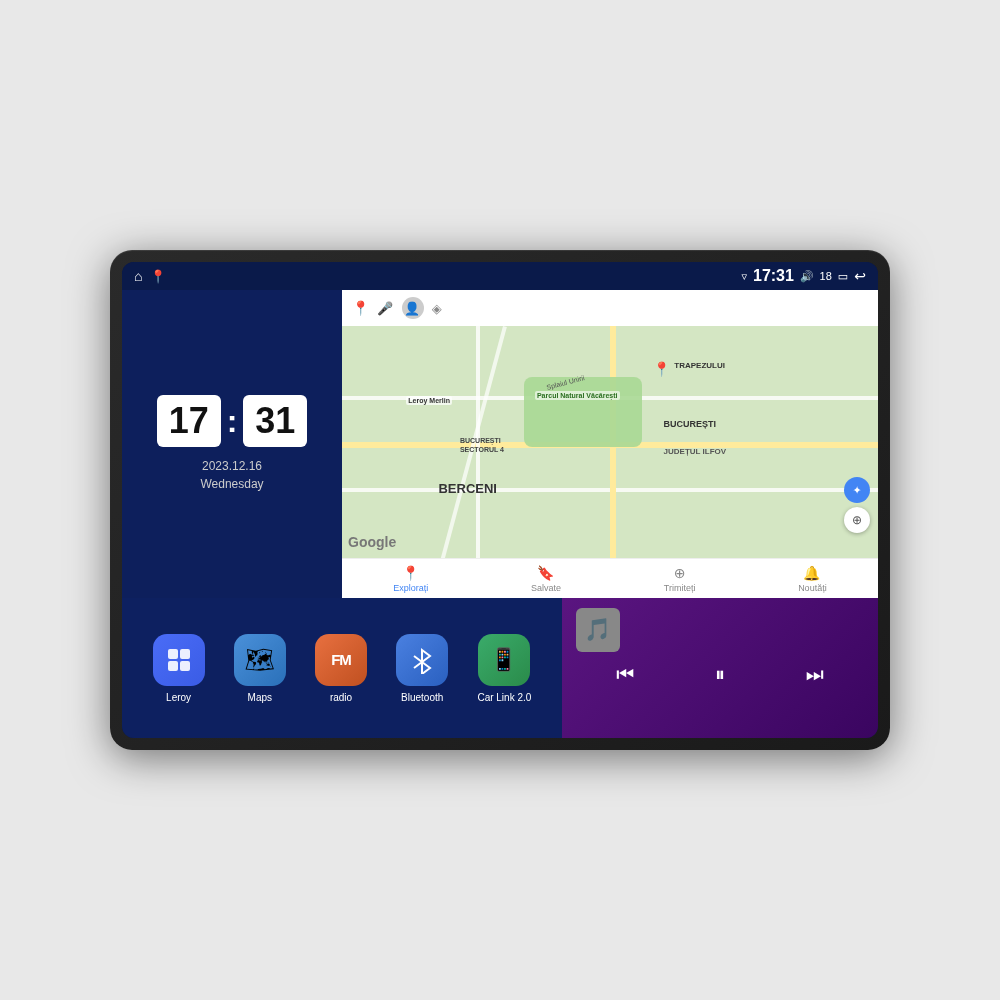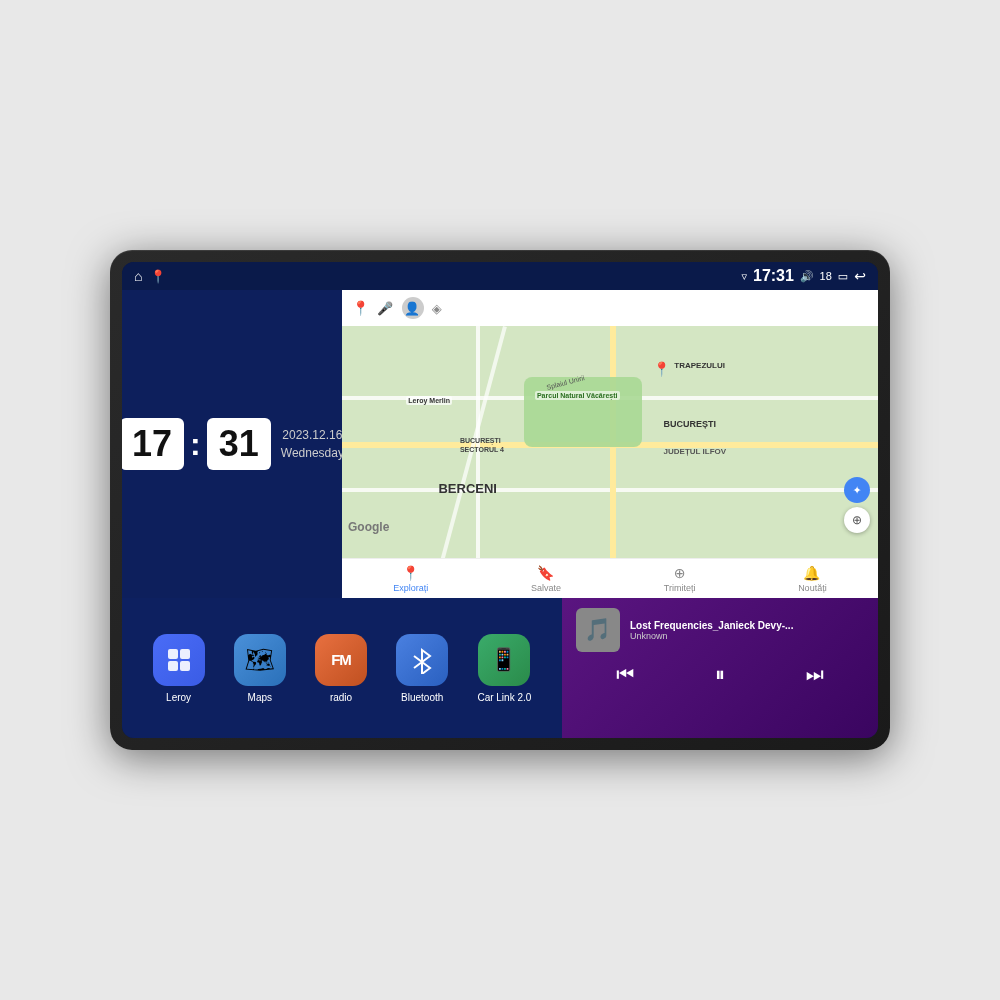--- a/index.html
+++ b/index.html
@@ -73,21 +73,21 @@
       display: flex;
       flex-direction: column;
       flex-shrink: 0;
       background: #0d1f5c;
     }
 
     
     .clock-widget {
       flex: 1;
       display: flex;
-      flex-direction: row;
+      flex-direction: column;
       align-items: center;
       justify-content: center;
       padding: 16px;
       gap: 10px;
     }
 
     .clock-display {
       display: flex;
       align-items: center;
       gap: 6px;
@@ -461,21 +461,21 @@
 
             <div class="map-park" style="top:22%;left:34%;width:22%;height:30%;background:#a8d895;border-radius:8px;opacity:0.9;"></div>
 
             <span class="map-label" style="top:40%;left:60%;font-size:9px;font-weight:bold;color:#333;">BUCUREȘTI</span>
             <span class="map-label" style="top:52%;left:60%;font-size:8px;color:#555;">JUDEȚUL ILFOV</span>
             <span class="map-label" style="top:67%;left:18%;font-size:13px;color:#333;">BERCENI</span>
             <span class="map-label" style="top:15%;left:62%;font-size:8px;color:#333;">TRAPEZULUI</span>
             <span class="map-label" style="top:48%;left:22%;font-size:7px;color:#444;line-height:1.2;">BUCUREȘTI<br>SECTORUL 4</span>
             <span class="map-label" style="top:30%;left:12%;font-size:7px;color:#333;background:rgba(255,255,255,0.7);padding:1px 2px;border-radius:2px;">Leroy Merlin</span>
             <span class="map-label" style="top:28%;left:36%;font-size:7px;color:#2a6e20;font-weight:bold;background:rgba(255,255,255,0.6);padding:1px 2px;border-radius:2px;">Parcul Natural Văcărești</span>
-            <span class="map-label" style="bottom:24px;left:6px;font-size:12px;color:#777;margin-top:16px;">Google</span>
+            <span class="map-label" style="bottom:8px;left:6px;font-size:14px;color:#777;margin-top:16px;">Google</span>
 
             <span style="position:absolute;top:23%;left:38%;font-size:7px;color:#555;transform:rotate(-15deg);">Splaiul Unirii</span>
 
             <span class="map-pin" style="top:15%;left:58%;color:#e53935;">📍</span>
 
             <div class="map-btn-compass" style="position:absolute;right:8px;bottom:55px;">✦</div>
             <div class="map-btn-overlay" style="position:absolute;right:8px;bottom:25px;">⊕</div>
           </div>
         </div>
 
@@ -546,24 +546,20 @@
           </div>
           <span class="app-icon-label">Car Link 2.0</span>
         </div>
       </div>
 
       <div class="music-panel">
         <div class="music-info">
           <div class="music-album-art">
             <span style="font-size:22px;">🎵</span>
           </div>
-          <div class="music-text">
-            <div class="music-title">Lost Frequencies_Janieck Devy-...</div>
-            <div class="music-artist">Unknown</div>
-          </div>
         </div>
         <div class="music-controls">
           <button class="ctrl-btn">⏮</button>
           <button class="ctrl-btn">⏸</button>
           <button class="ctrl-btn">⏭</button>
         </div>
       </div>
 
     </div>
 

